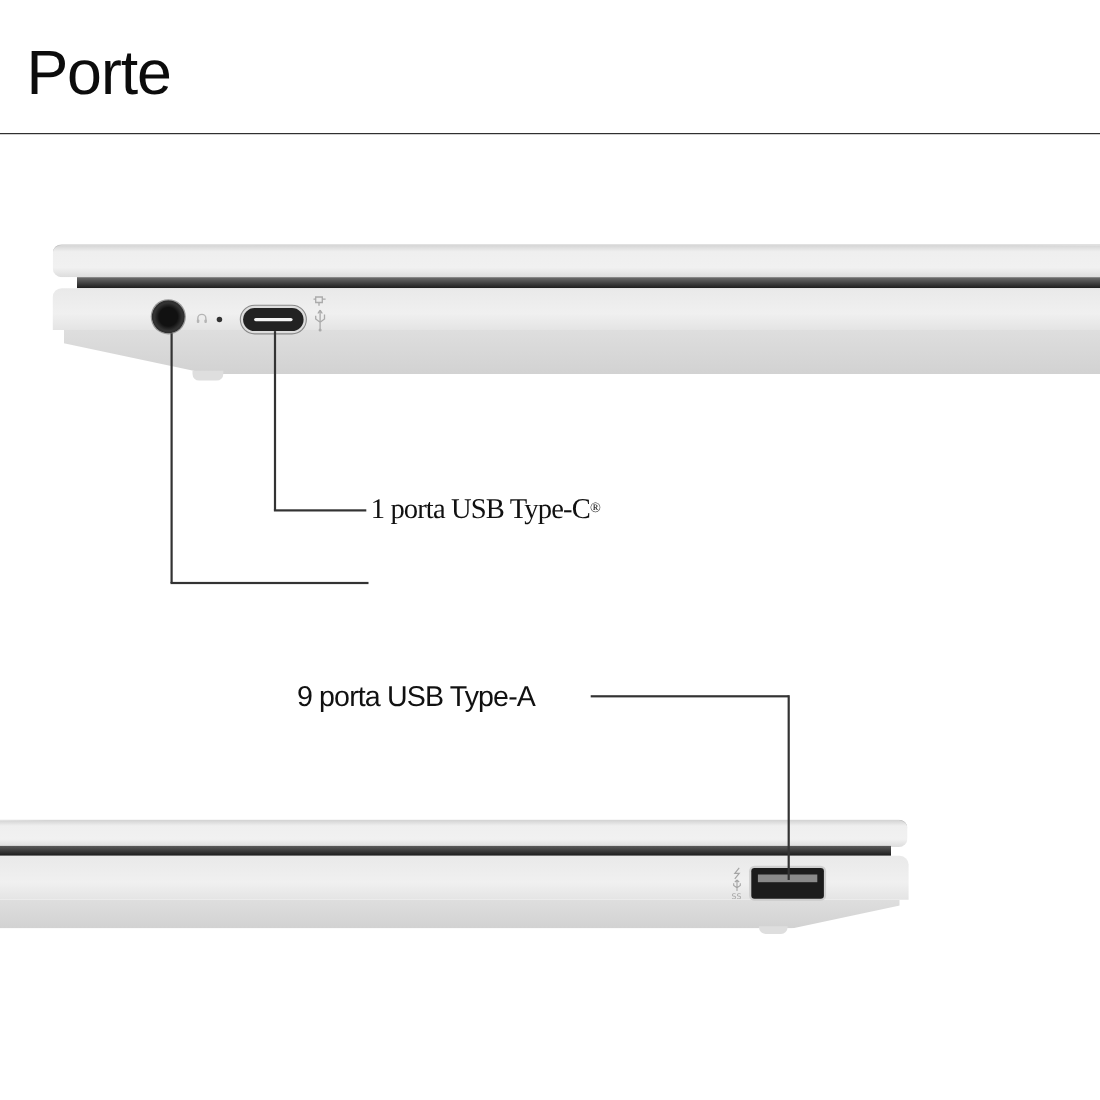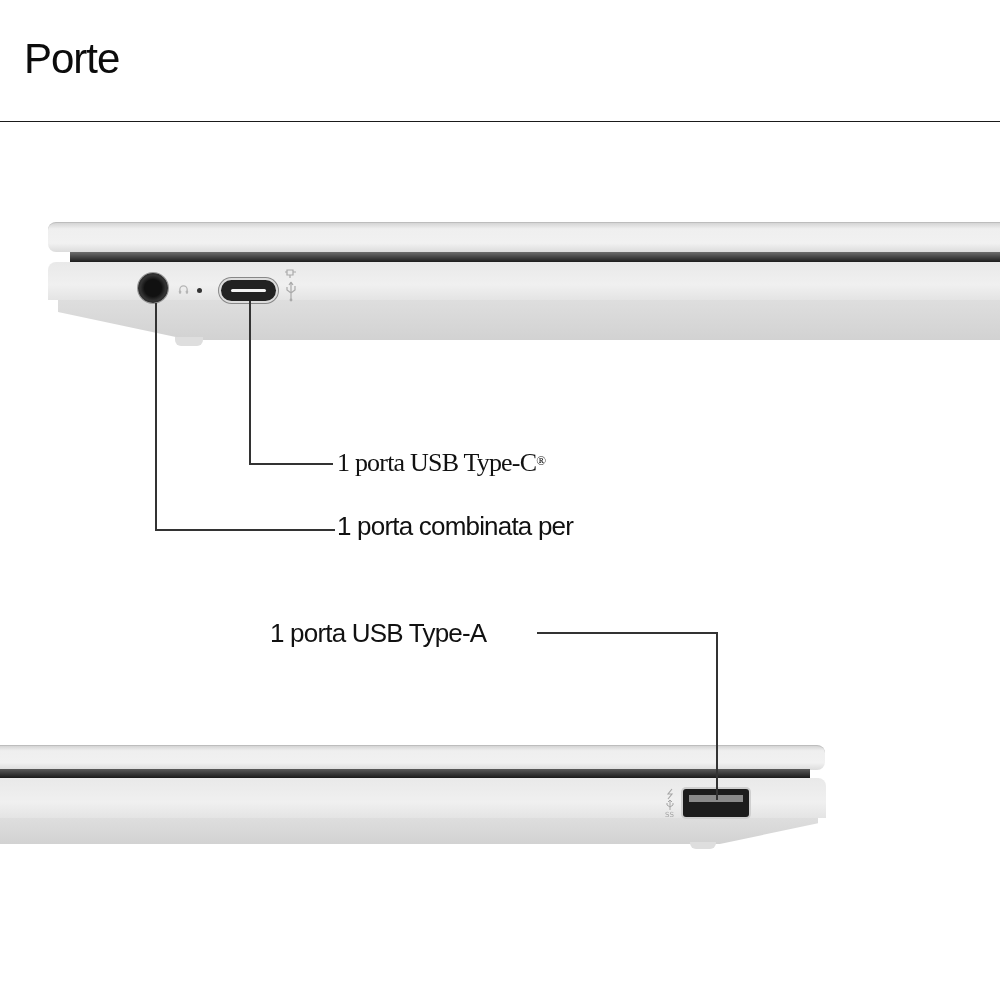--- a/index.html
+++ b/index.html
@@ -1,18 +1,18 @@
 <!DOCTYPE html>
 <html><head>
   <meta charset="utf-8">
   <style>
     html, body { margin: 0; padding: 0; background: #ffffff; }
     body { width: 1000px; height: 1000px; position: relative; overflow: hidden;
            font-family: "Liberation Sans", "DejaVu Sans", sans-serif; color: #111; }
-    .title { position: absolute; left: 24px; top: 38px; font-size: 42px; letter-spacing: -1px;
+    .title { position: absolute; left: 24px; top: 38px; font-size: 57px; letter-spacing: -1px;
              line-height: 1; color: #0c0c0c; }
     .rule { position: absolute; left: 0; top: 121px; width: 1000px; height: 1px; background: #1a1a1a; }
 
     
     .laptop { position: absolute; }
     .lid { position: absolute; background: linear-gradient(#d5d5d5 0%, #efefef 20%, #f1f1f1 70%, #dcdcdc 100%);
            border-top: 1px solid #bdbdbd; }
     .gap { position: absolute; background: #2a2a2a; }
     .base-top { position: absolute; background: linear-gradient(#e9e9e9, #f0f0f0 60%, #e4e4e4); }
     .base-bottom { position: absolute; background: linear-gradient(#dedede, #d2d2d2); }
@@ -108,18 +108,17 @@
   <div class="usba"></div>
 </div>
 
 <div class="line" style="left:249px; top:301px; width:1.5px; height:163px;"></div>
 <div class="line" style="left:249px; top:463px; width:84px; height:1.5px;"></div>
 <div class="label" style="left:337px; top:448px;font-family:Liberation Serif, serif;"><span>1 porta USB Type-C</span><sup>®</sup></div>
 
 <div class="line" style="left:155px; top:303px; width:1.5px; height:227px;"></div>
 <div class="line" style="left:155px; top:529px; width:180px; height:1.5px;"></div>
 <div class="label" style="left:337px; top:511px;">
-  <div>1 porta combinata per</div>
 </div>
 
-<div class="label" style="left:270px; top:618px;">1 porta USB Type-A</div>
+<div class="label" style="left:270px; top:618px;">9 porta USB Type-A</div>
 <div class="line" style="left:537px; top:632px; width:180px; height:1.5px;"></div>
 <div class="line" style="left:716px; top:632px; width:1.5px; height:168px;"></div>
 
 </body></html>

